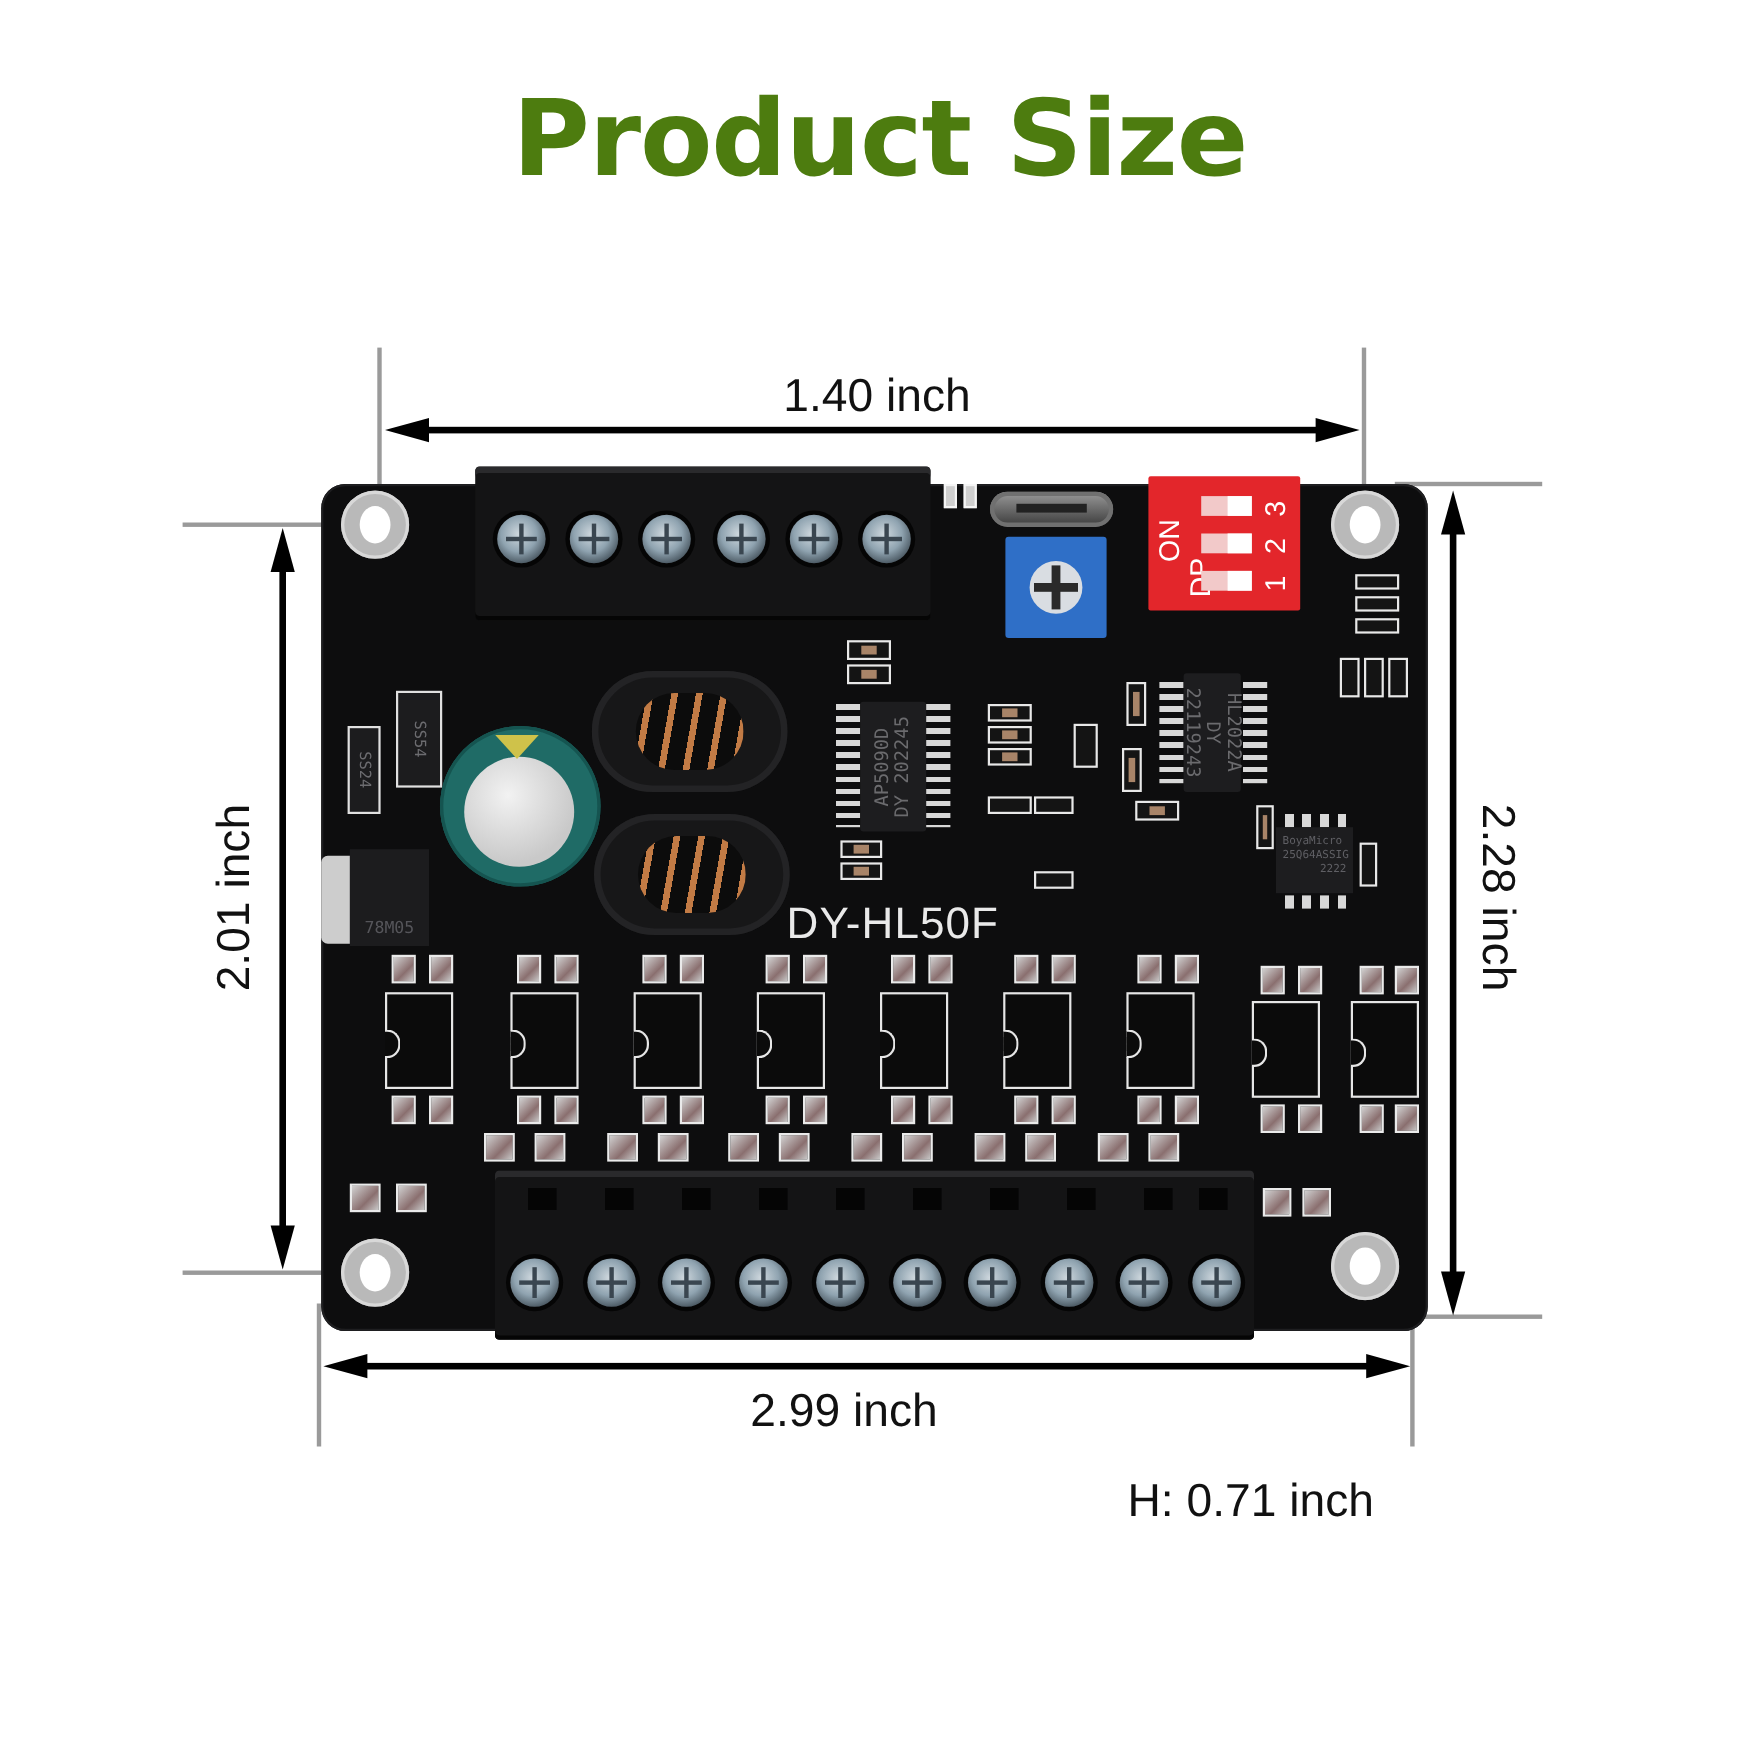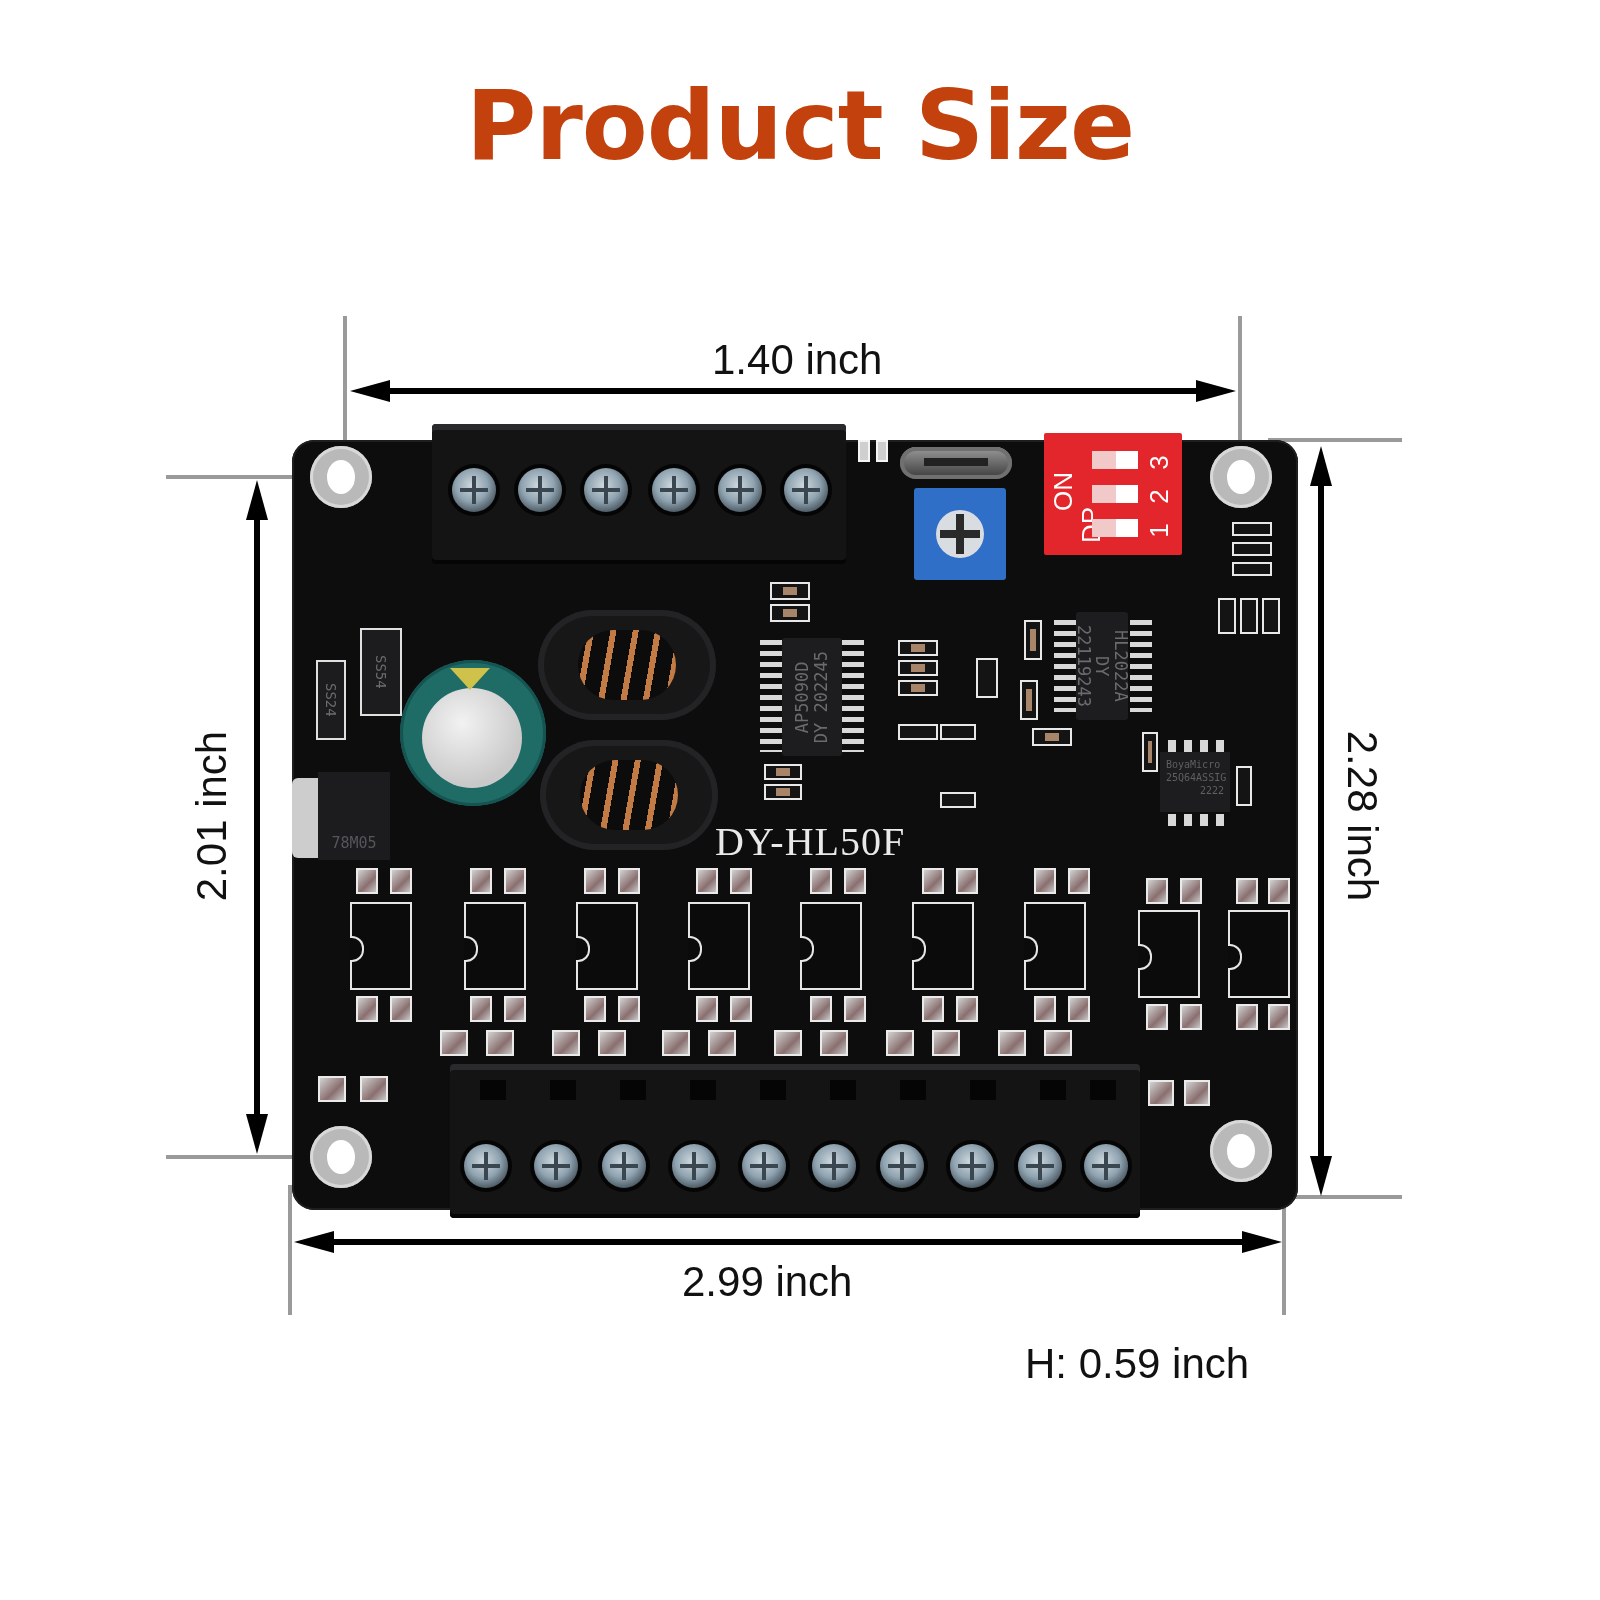--- a/index.html
+++ b/index.html
@@ -2,21 +2,21 @@
 <html><head>
 <meta charset="utf-8">
 <style>
   * { box-sizing: border-box; margin: 0; padding: 0; }
   html, body { width: 1600px; height: 1600px; background: #ffffff; overflow: hidden; }
   body { position: relative; font-family: "Liberation Sans", sans-serif; color: #000; }
 
   .title {
     position: absolute; left: 0; top: 70px; width: 1600px; text-align: center;
     font-family: "DejaVu Sans", sans-serif; font-weight: bold; font-size: 96px;
-    letter-spacing: -1px; color: #c2410c;
+    letter-spacing: -1px; color: #4d7c0f;
   }
 
   .dim-label { position: absolute; font-size: 42px; color: #111; white-space: nowrap; font-family: "Liberation Sans", sans-serif; }
   .dim-label.vertical-ccw { transform: rotate(-90deg); transform-origin: center center; }
   .dim-label.vertical-cw { transform: rotate(90deg); transform-origin: center center; }
 
   .ext-line { position: absolute; background: #9a9a9a; }
   .arrow-line { position: absolute; background: #000; }
   .arrowhead { position: absolute; width: 0; height: 0; }
 
@@ -48,21 +48,21 @@
 
   .smd { position: absolute; border: 2px solid #e8e8e8; background: #141414; }
   .smd.cap::after { content: ""; position: absolute; left: 30%; top: 20%; width: 40%; height: 60%; background: #a88468; }
   .pad { position: absolute; width: 22px; height: 26px; background: linear-gradient(135deg, #d2d2d2, #8a6f6f 60%, #c9c9c9);
          border: 2px solid #eaeaea; }
   .mosfet-outline { position: absolute; width: 62px; height: 88px; border: 2px solid #e6e6e6; background: #0b0b0b; }
   .mosfet-outline::before { content: ""; position: absolute; left: -2px; top: 32px; width: 12px; height: 22px;
                             border: 2px solid #e6e6e6; border-left: none; border-radius: 0 12px 12px 0; background: #0b0b0b; }
 
   .board-label { position: absolute; left: 715px; top: 818px; font-size: 40px; color: #e9e9e9; letter-spacing: 1px;
-                 font-family: Liberation Serif, serif; }
+                 font-family: Liberation Sans, sans-serif; }
 
   .usb { position: absolute; left: 900px; top: 447px; width: 112px; height: 32px; border-radius: 16px;
          background: linear-gradient(#9a9a9a, #3a3a3a); box-shadow: inset 0 0 0 4px #707070; }
   .usb::after { content: ""; position: absolute; left: 24px; top: 11px; width: 64px; height: 8px; background: #222; }
 
   .pot { position: absolute; left: 914px; top: 488px; width: 92px; height: 92px; background: #2f6fc7; border-radius: 3px; }
   .pot-knob { position: absolute; left: 22px; top: 22px; width: 48px; height: 48px; border-radius: 50%; background: #d9dde2; }
   .pot-knob::before, .pot-knob::after { content: ""; position: absolute; background: #2a2a2a; }
   .pot-knob::before { left: 20px; top: 4px; width: 8px; height: 40px; }
   .pot-knob::after { left: 4px; top: 20px; width: 40px; height: 8px; }
@@ -122,21 +122,21 @@
 <div class="arrowhead" style="left:1310px; top:1156px; border-left:11px solid transparent; border-right:11px solid transparent; border-top:40px solid #000;"></div>
 <div class="dim-label vertical-cw" style="left:1272px; top:792px; width:180px; text-align:center;">2.28 inch</div>
 
 <div class="ext-line" style="left:288px; top:1185px; width:4px; height:130px;"></div>
 <div class="ext-line" style="left:1282px; top:1185px; width:4px; height:130px;"></div>
 <div class="arrow-line" style="left:330px; top:1239px; width:914px; height:6px;"></div>
 <div class="arrowhead" style="left:294px; top:1231px; border-top:11px solid transparent; border-bottom:11px solid transparent; border-right:40px solid #000;"></div>
 <div class="arrowhead" style="left:1242px; top:1231px; border-top:11px solid transparent; border-bottom:11px solid transparent; border-left:40px solid #000;"></div>
 <div class="dim-label" style="left:682px; top:1258px;text-align:center;">2.99 inch</div>
 
-<div class="dim-label" style="left:1025px; top:1340px;">H: 0.59 inch</div>
+<div class="dim-label" style="left:1025px; top:1340px;">H: 0.71 inch</div>
 
 <div class="pcb"></div>
 
 <div class="hole" style="left:310px; top:446px;"></div>
 <div class="hole" style="left:1210px; top:446px;"></div>
 <div class="hole" style="left:310px; top:1126px;"></div>
 <div class="hole" style="left:1210px; top:1120px;"></div>
 
 <div class="terminal" style="left:432px; top:424px; width:414px; height:140px;">
   <div class="screw" style="left:20px; top:44px;"></div>

